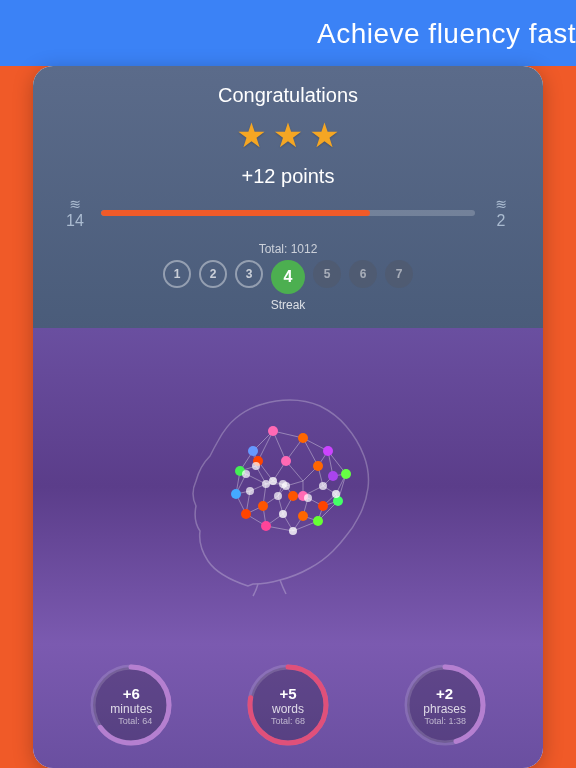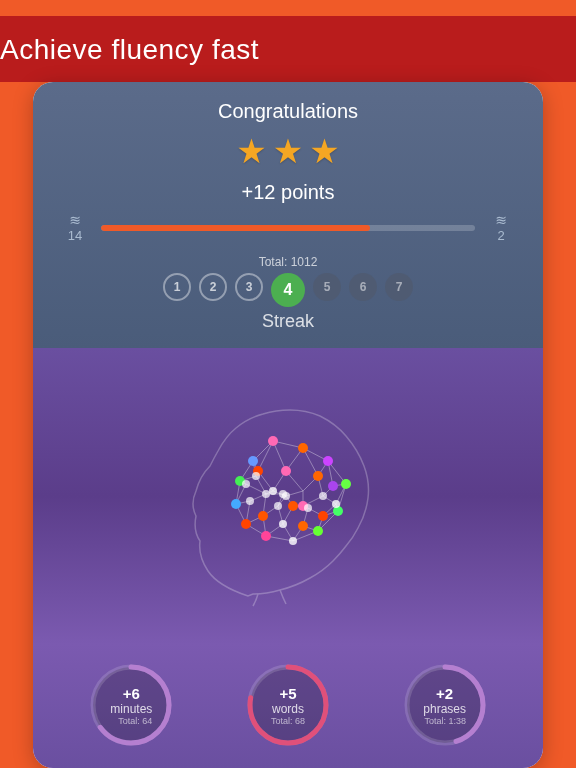--- a/index.html
+++ b/index.html
@@ -9,25 +9,24 @@
       overflow: hidden;
       background: #F05A28;
       font-family: -apple-system, BlinkMacSystemFont, 'Helvetica Neue', Arial, sans-serif;
       display: flex;
       flex-direction: column;
       align-items: center;
     }
 
     .top-banner {
       width: 100%;
-      background: #b91c1c;
+      background: #3b82f6;
       padding: 18px 0 16px;
-      text-align: left;
+      text-align: right;
       flex-shrink: 0;
-      margin-top: 16px;
     }
 
     .top-banner h1 {
       color: white;
       font-size: 28px;
       font-weight: 300;
       letter-spacing: 0.5px;
     }
 
     .tablet-frame {
@@ -102,21 +101,21 @@
       min-width: 36px;
     }
 
     .level-icon {
       color: #aabbd0;
       font-size: 14px;
     }
 
     .level-num {
       color: #aabbd0;
-      font-size: 13px;
+      font-size: 16px;
     }
 
     .progress-bar-track {
       flex: 1;
       height: 6px;
       background: rgba(255,255,255,0.2);
       border-radius: 3px;
       overflow: hidden;
     }
 
@@ -168,21 +167,21 @@
     }
 
     .dot-future {
       background: rgba(80,90,110,0.7);
       border: none;
       color: rgba(255,255,255,0.5);
     }
 
     .streak-label {
       color: rgba(255,255,255,0.8);
-      font-size: 18px;
+      font-size: 12px;
       margin-top: 4px;
     }
 
     
     .brain-section {
       background: linear-gradient(180deg, #6A4FA0 0%, #5B3D8A 50%, #7B5AB0 100%);
       flex: 1;
       position: relative;
       overflow: hidden;
       min-height: 240px;

